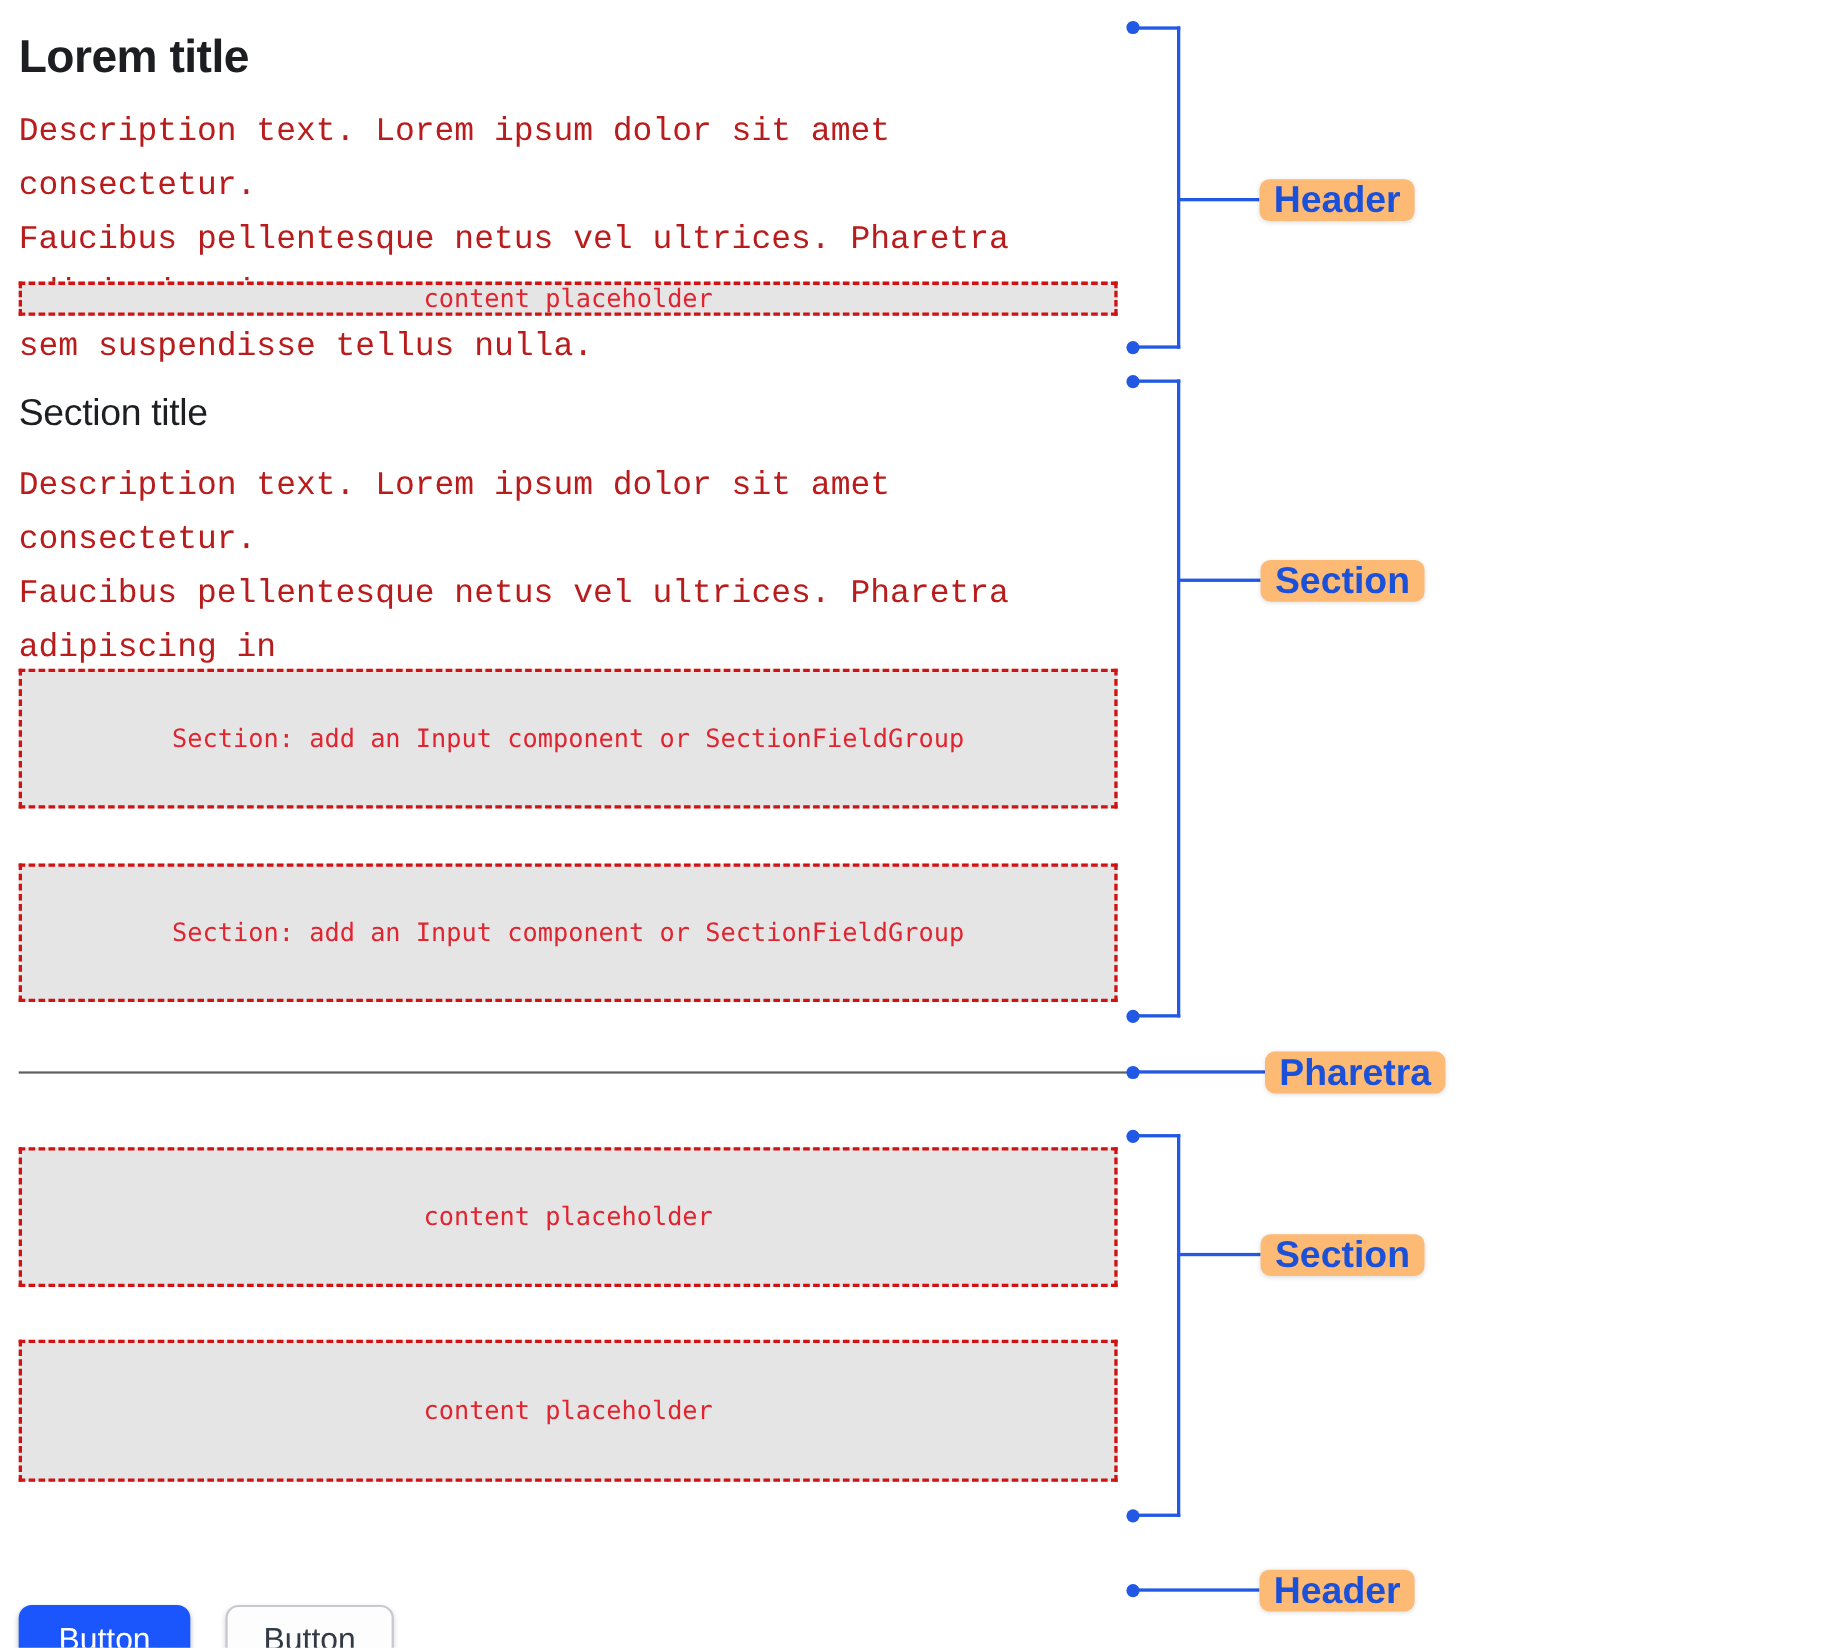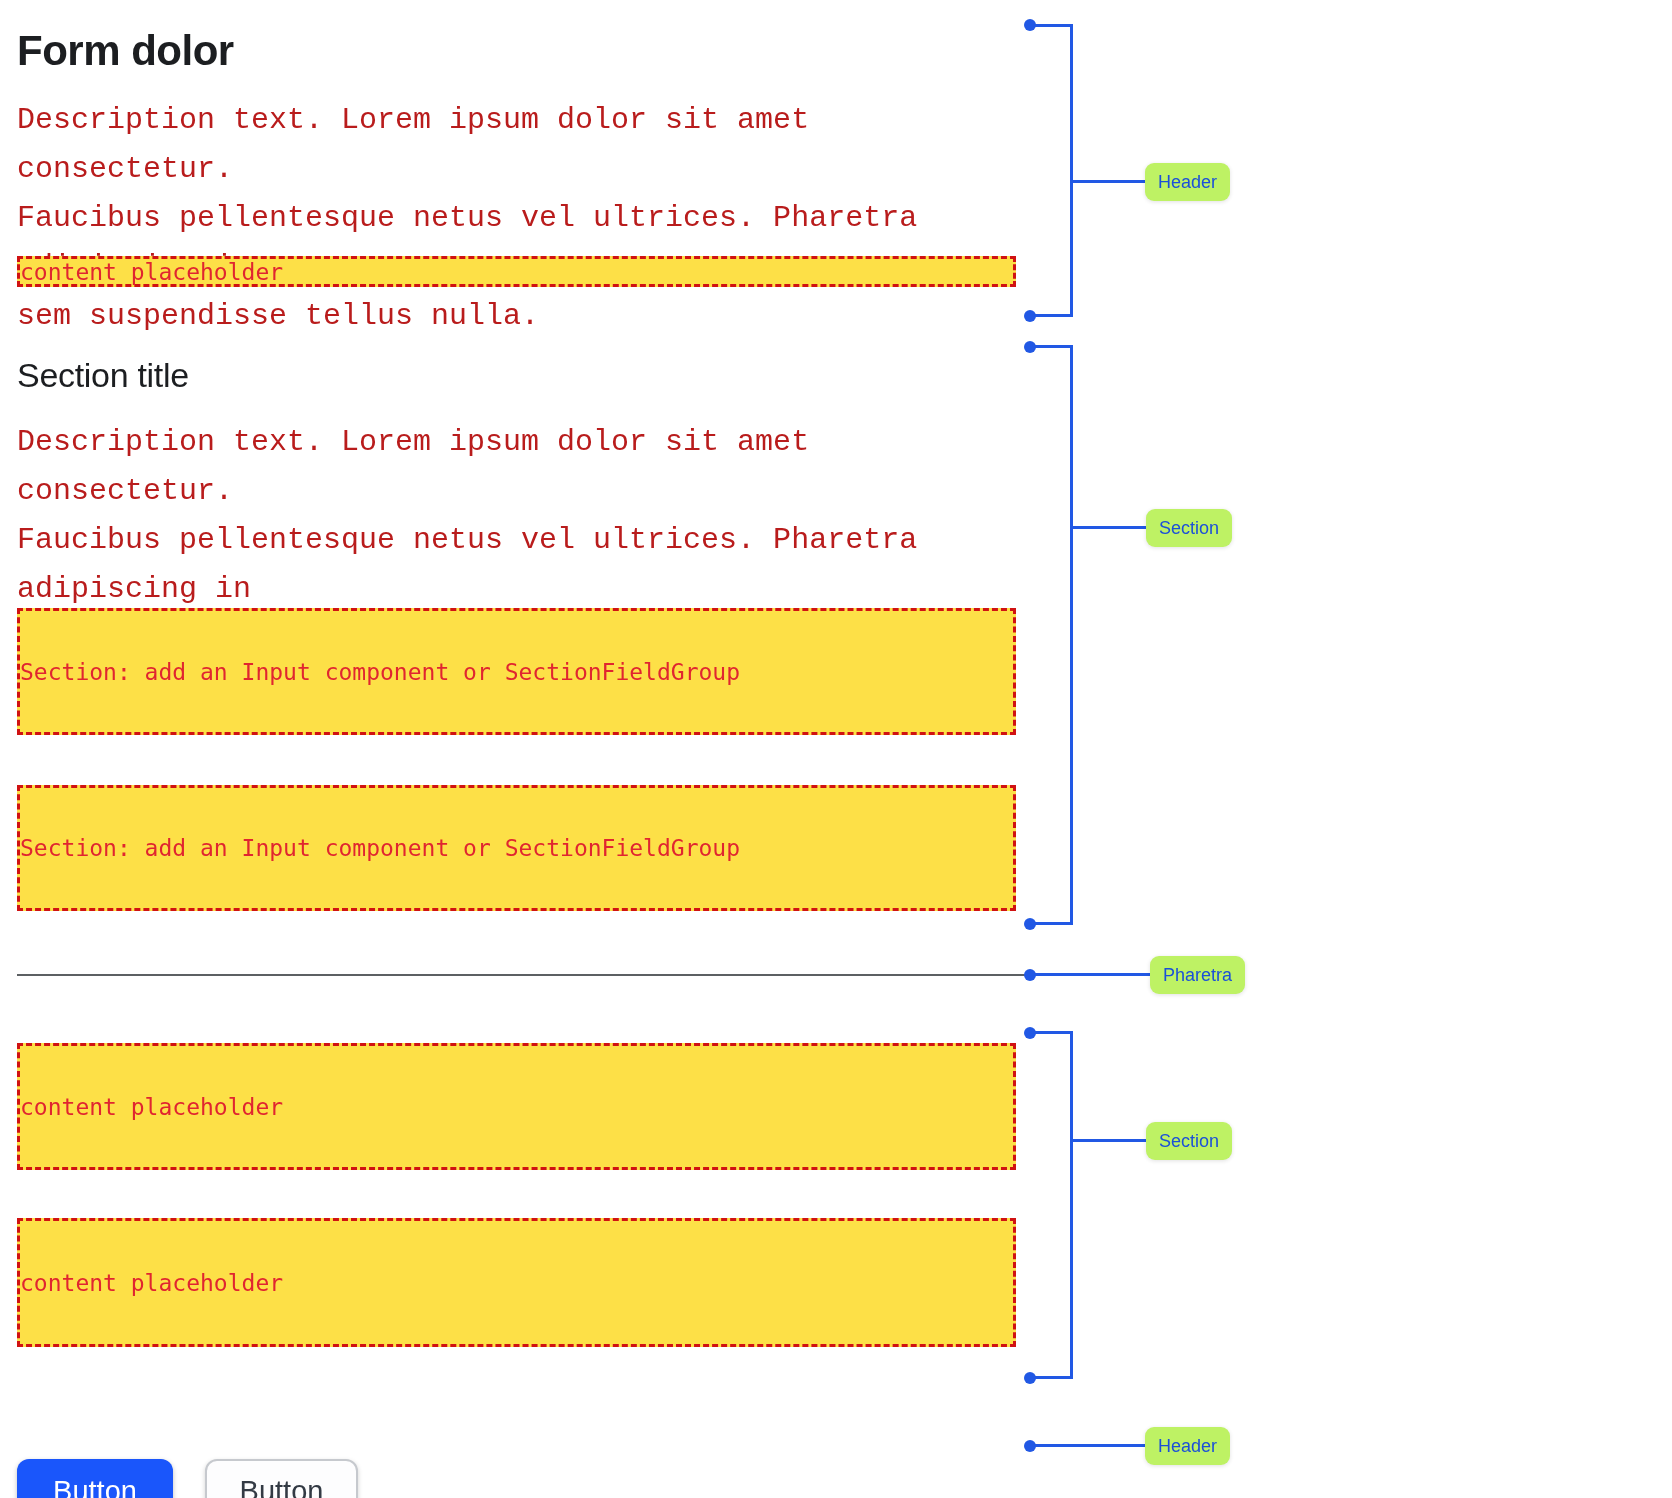--- a/index.html
+++ b/index.html
@@ -20,22 +20,22 @@
   }
   .desc{
     left:17px;width:1000px;
     font-size:30px;line-height:49px;color:#b91c1c;white-space:pre-line;font-family:Liberation Mono, monospace;
   }
   .desc-1{top:96px;}
   .desc-2{top:418px;}
 
   .ph-box{
     left:17px;width:999px;box-sizing:border-box;
-    background:#fde047;border:3px dashed #d01212;
-    display:flex;align-items:center;justify-content:flex-start;
+    background:#e5e5e5;border:3px dashed #d01212;
+    display:flex;align-items:center;justify-content:center;
     font-family:"DejaVu Sans Mono", monospace;
     font-size:23px;color:#e02530;text-align:center;
   }
   .ph-header{top:256px;height:31px;}
   .ph-sec-1{top:608px;height:127px;}
   .ph-sec-2{top:785px;height:126px;}
   .ph-low-1{top:1043px;height:127px;}
   .ph-low-2{top:1218px;height:129px;}
 
   .separator-line{left:17px;top:974px;width:1013px;height:2px;background:#5c6063;}
@@ -53,28 +53,28 @@
     left:205px;width:153px;background:#fdfdfe;color:#333a44;
     border:2px solid #c6c9ce;box-shadow:0 2px 5px rgba(0,0,0,0.18);
   }
 
   
   .dot{width:12px;height:12px;border-radius:50%;background:#2158e4;}
   .h-line{height:3px;background:#2158e4;}
   .v-line{width:3px;background:#2158e4;}
   .ann-label{
     box-sizing:border-box;height:38px;padding:4px 13px;border-radius:9px;
-    background:#bef264;color:#1b50d8;font-size:18px;line-height:30px;
-    box-shadow:0 1px 4px rgba(0,0,0,0.12);white-space:nowrap;
+    background:#fdba74;color:#1b50d8;font-size:34px;line-height:30px;
+    box-shadow:0 1px 4px rgba(0,0,0,0.12);white-space:nowrap;font-weight:bold;
   }
 </style>
 </head>
 <body>
 
-<div class="abs form-title">Form dolor</div>
+<div class="abs form-title">Lorem title</div>
 
 <div class="abs desc desc-1">Description text. Lorem ipsum dolor sit amet consectetur.
 Faucibus pellentesque netus vel ultrices. Pharetra adipiscing in
 sem suspendisse tellus nulla.</div>
 
 <div class="abs ph-box ph-header">
   <span>content placeholder</span>
 </div>
 
 <div class="abs section-title">Section title</div>

